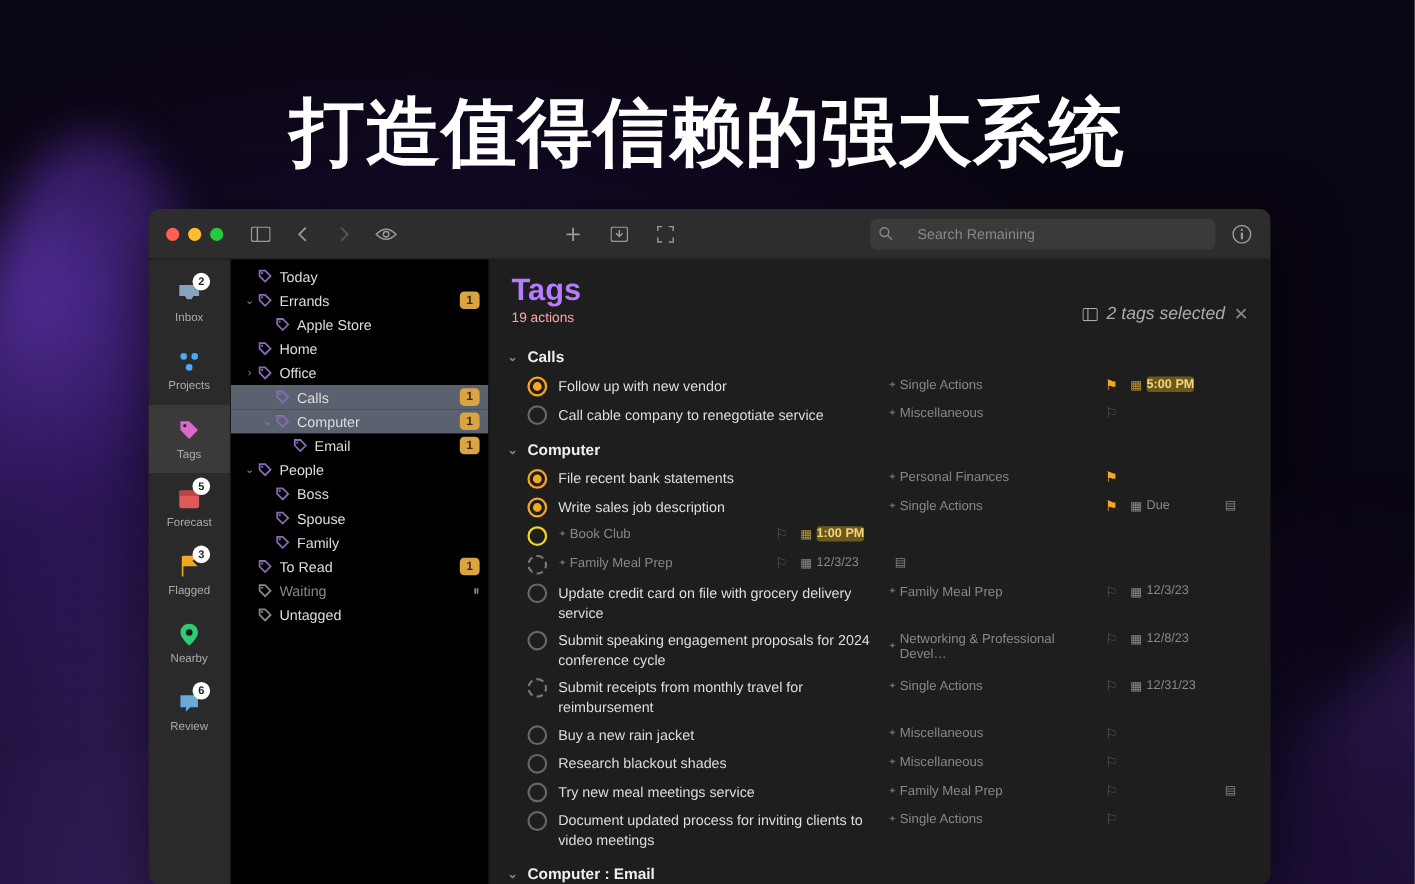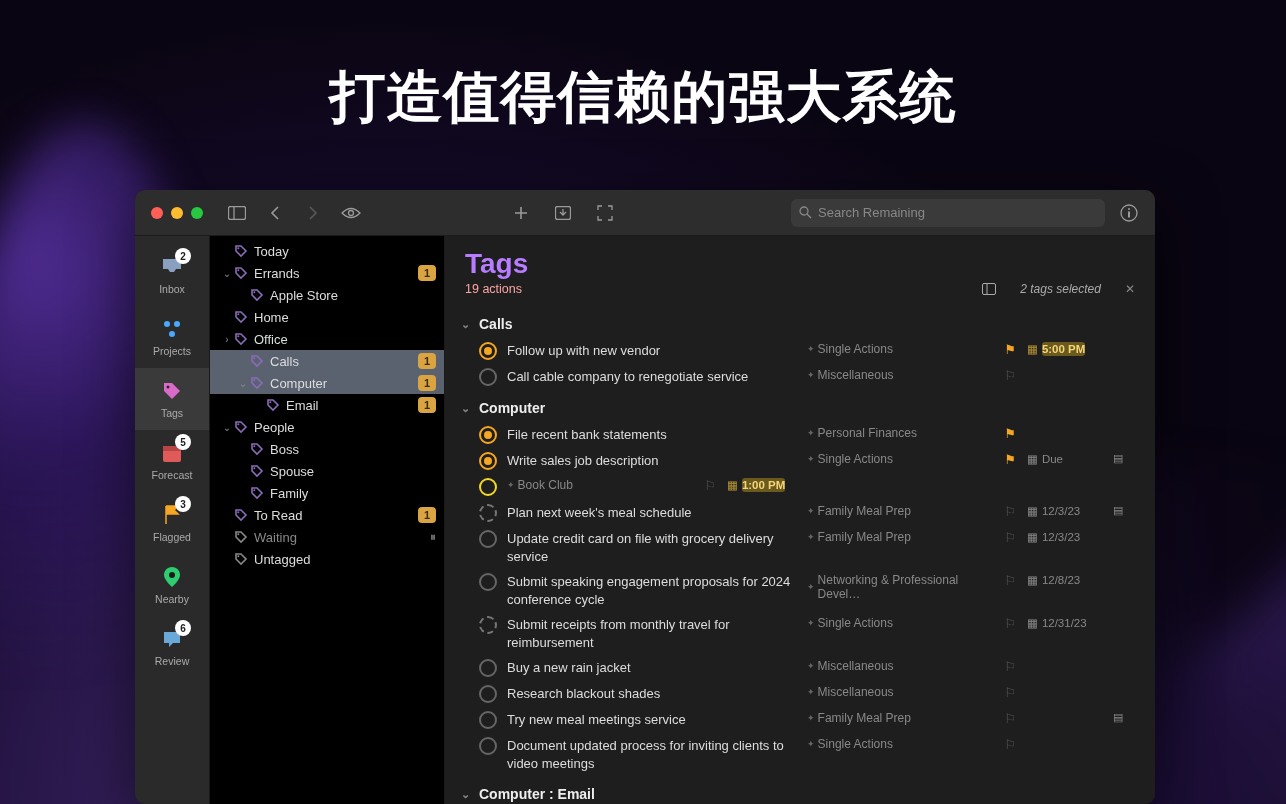--- a/index.html
+++ b/index.html
@@ -17,24 +17,24 @@
     background: radial-gradient(circle at 30% 20%, rgba(138,79,255,0.5), rgba(80,40,160,0.3), transparent 70%);
     border-radius: 50%;
     filter: blur(20px);
   }
   .bg-deco-right {
     position: absolute; right: -60px; bottom: -60px; width: 300px; height: 400px;
     background: conic-gradient(from 45deg, rgba(138,79,255,0.25), rgba(80,40,160,0.15), transparent);
     filter: blur(25px);
   }
   .headline {
-    position: absolute; top: 60px; left: 0; right: 0;
+    position: absolute; top: 76px; left: 0; right: 0;
     text-align: center;
     color: #fff;
-    font-size: 56px;
+    font-size: 68px;
     font-weight: 600;
     letter-spacing: 1px;
   }
   
   .window {
     position: absolute;
     top: 190px; left: 135px;
     width: 1020px; height: 614px;
     background: #1e1e1e;
     border-radius: 10px;
@@ -57,21 +57,21 @@
   .tb-icon { width: 20px; height: 20px; color: #9a9a9a; display: flex; align-items:center; justify-content:center; }
   .tb-group { display: flex; gap: 18px; margin-left: 24px; }
   .tb-spacer { flex: 1; }
   .tb-center { display:flex; gap: 22px; }
   .search-box {
     width: 314px; height: 28px;
     background: #3a3a3a;
     border-radius: 6px;
     margin-left: 26px;
     display: flex; align-items: center;
-    padding: 0 8px; gap: 6px;
+    padding: 0 8px; gap: 22px;
     color: #888; font-size: 13px;
   }
   .info-icon { margin-left: 14px; }
   
   .body {
     flex: 1; display: flex; min-height: 0;
   }
   .nav-rail {
     width: 75px;
     background: #2a2a2a;
@@ -126,21 +126,21 @@
   .sb-pause { color: #888; font-size: 12px; }
   .main {
     flex: 1; background: #1e1e1e; display:flex; flex-direction: column; min-width: 0;
   }
   .main-header {
     padding: 12px 20px 10px 20px;
     display: flex; align-items:flex-end; justify-content: space-between;
   }
   .main-title { color: #b77cff; font-size: 28px; font-weight: 700; }
   .main-sub { color: #fca5a5; font-size: 12.5px; margin-top: 2px;}
-  .selinfo { color: #aaa; font-size: 12px; font-style: italic; display:flex; align-items:center; gap:24px;}
+  .selinfo { color: #aaa; font-size: 16px; font-style: italic; display:flex; align-items:center; gap:8px;}
   .selinfo .x { font-style: normal; color: #888; cursor:pointer; }
   .task-list {
     flex:1; overflow-y:auto; padding: 0 12px 10px 12px;
   }
   .group-header {
     display:flex; align-items:center; gap:6px;
     color:#eee; font-size:14px; font-weight:600;
     padding: 10px 4px 6px 4px;
   }
   .group-header .chev { color:#888; font-size:11px; width:12px; }
@@ -530,21 +530,20 @@
             <span class="proj">Book Club</span>
             <span class="flag off">⚐</span>
             <span class="meta">
               <span style="color:#b89535">▦</span>
               <span class="pill">1:00 PM</span>
             </span>
             <span class="note"></span>
           </div>
           <div class="task-row">
             <span class="check dashed"></span>
-            <span class="task-title">Plan next week's meal schedule</span>
             <span class="proj">Family Meal Prep</span>
             <span class="flag off">⚐</span>
             <span class="meta">
               <span>▦</span>
               <span>12/3/23</span>
             </span>
             <span class="note">▤</span>
           </div>
           <div class="task-row">
             <span class="check "></span>

